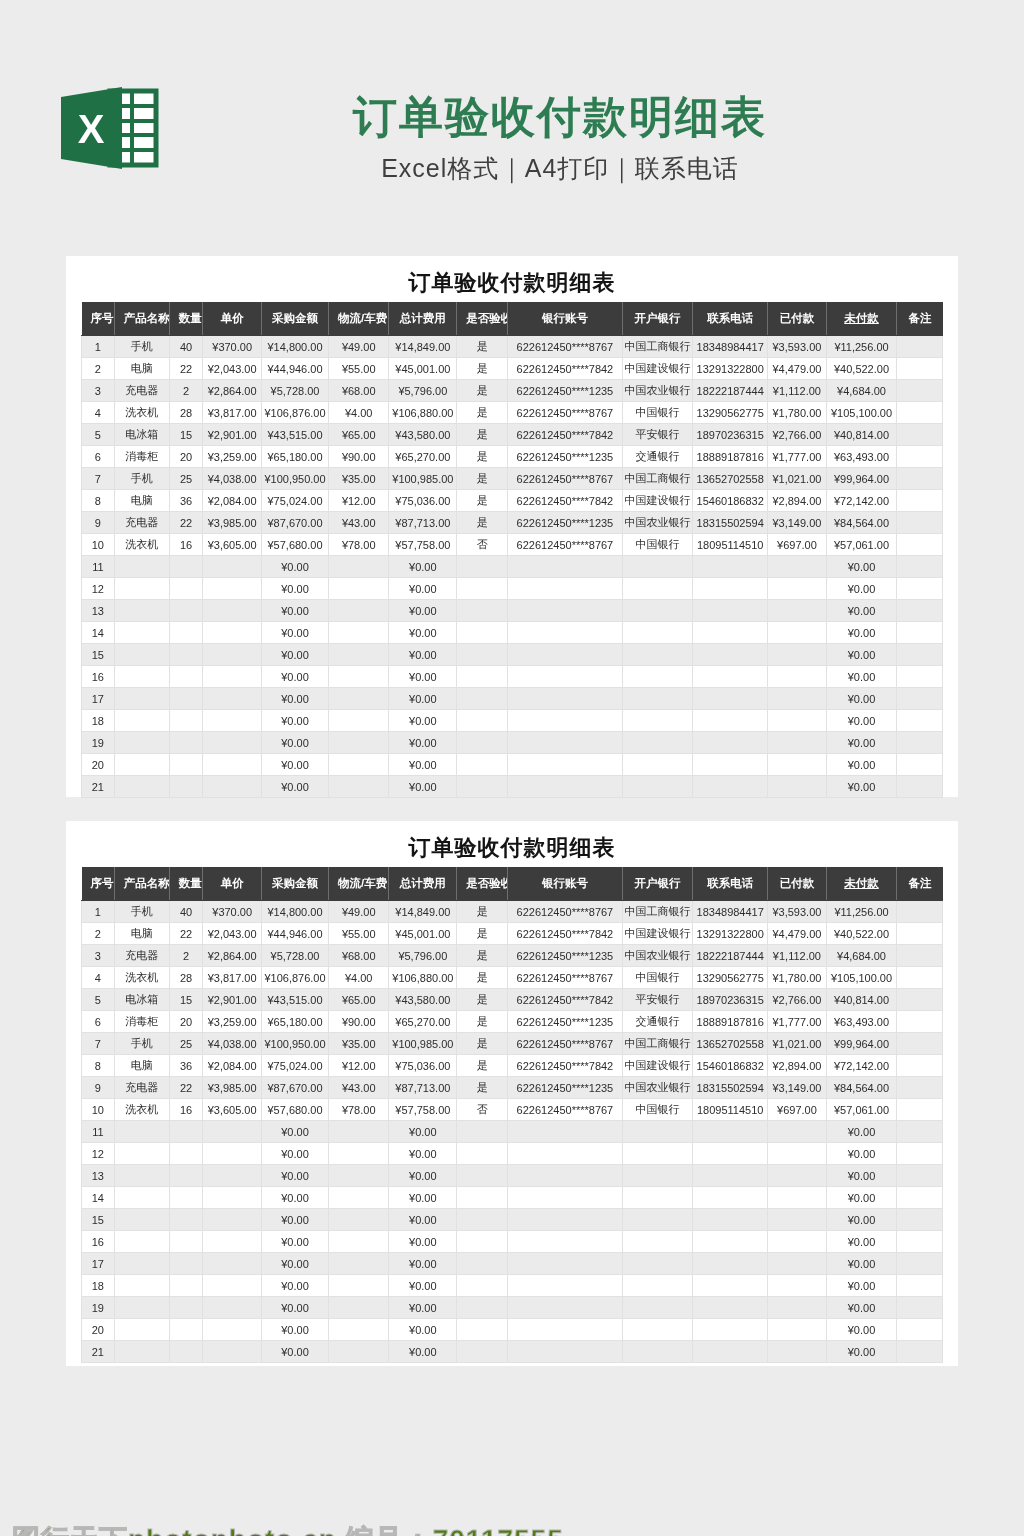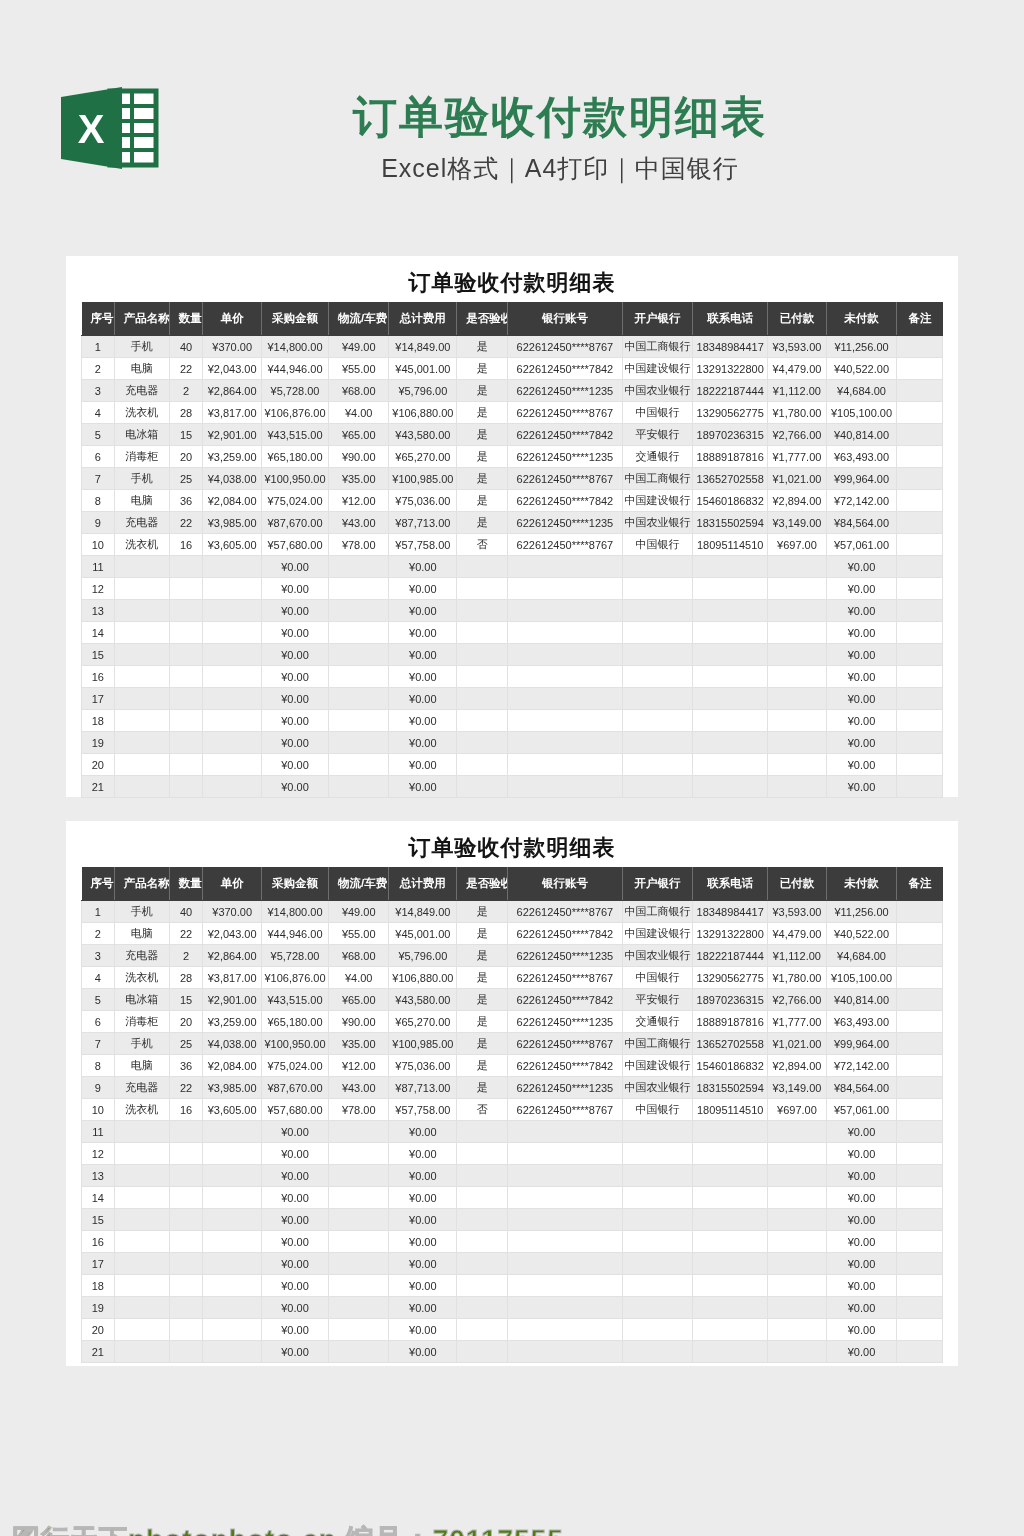--- a/index.html
+++ b/index.html
@@ -46,21 +46,21 @@
   }
   table.sheet tbody tr:nth-child(odd)  td { background:#ebebeb; }
   table.sheet tbody tr:nth-child(even) td { background:#ffffff; }
   
   table.sheet th:nth-child(1){width:3.8%;}  table.sheet th:nth-child(2){width:6.4%;}
   table.sheet th:nth-child(3){width:3.9%;}  table.sheet th:nth-child(4){width:6.8%;}
   table.sheet th:nth-child(5){width:7.8%;text-align:center;}  table.sheet th:nth-child(6){width:7.0%;}
   table.sheet th:nth-child(7){width:7.9%;font-family:Liberation Serif, serif;}  table.sheet th:nth-child(8){width:5.9%;}
   table.sheet th:nth-child(9){width:13.3%;} table.sheet th:nth-child(10){width:8.2%;}
   table.sheet th:nth-child(11){width:8.7%;text-align:center;} table.sheet th:nth-child(12){width:6.8%;}
-  table.sheet th:nth-child(13){width:8.2%;} table.sheet th:nth-child(14){width:5.3%;}
+  table.sheet th:nth-child(13){width:8.2%;text-decoration:underline;} table.sheet th:nth-child(14){width:5.3%;}
   
   .watermark {
     position:absolute; left:12px; top:1521px; font-size:28px; font-weight:700;
     color:#4d7c0f; -webkit-text-stroke:1px #b7b7b7; letter-spacing:1px;
   }
 </style>
 </head>
 <body>
 
 <div class="logo-wrap">
@@ -71,21 +71,21 @@
     <line x1="52" y1="37" x2="98" y2="37" stroke="#1f7145" stroke-width="4"></line>
     <line x1="52" y1="51" x2="98" y2="51" stroke="#1f7145" stroke-width="4"></line>
     <line x1="52" y1="66" x2="98" y2="66" stroke="#1f7145" stroke-width="4"></line>
     <polygon points="3,13 64,3 64,85 3,75" fill="#1f7145"></polygon>
     <text x="33" y="59" fill="#ffffff" font-size="40" font-weight="bold" text-anchor="middle">X</text>
   </svg>
 </div>
 
 <div class="header-text">
   <div class="main-title">订单验收付款明细表</div>
-  <div class="subtitle">Excel格式｜A4打印｜中国银行</div>
+  <div class="subtitle">Excel格式｜A4打印｜联系电话</div>
 </div>
 
 <section class="card" id="card-1">
   <h2 class="card-title">订单验收付款明细表</h2>
   <div class="table-wrap">
     <table class="sheet">
       <thead>
           <tr>
             <th>序号</th>
             <th>产品名称</th>

